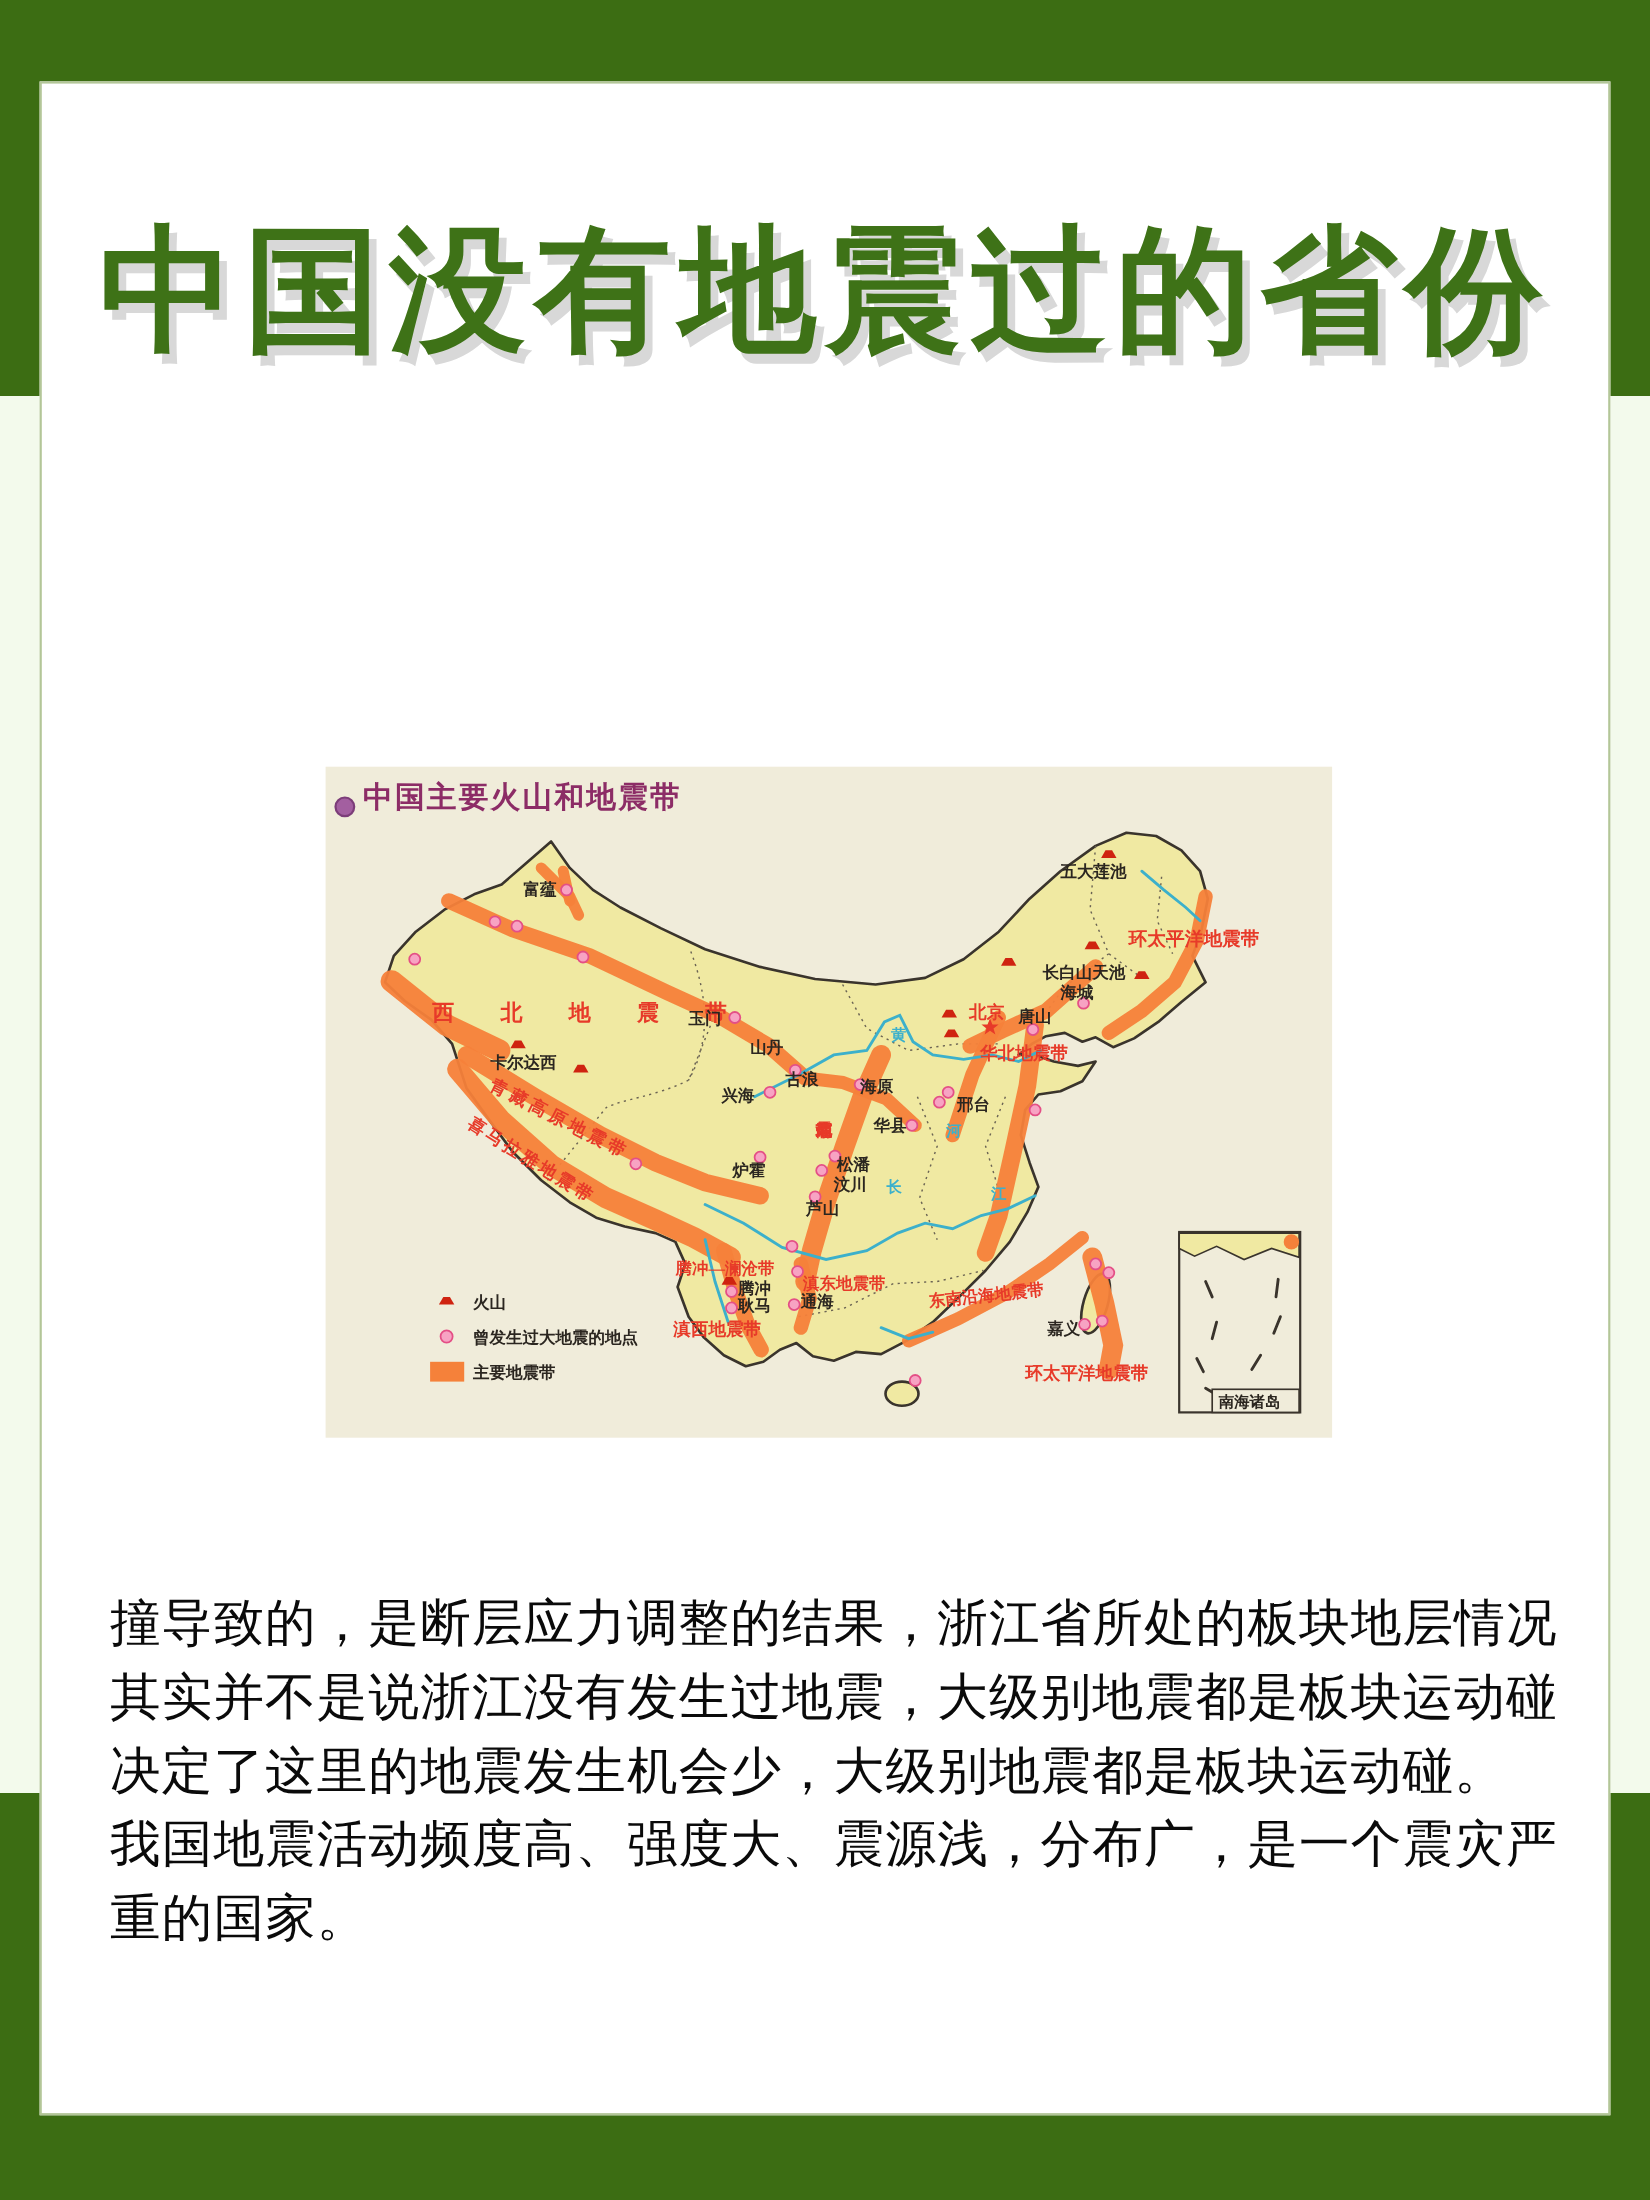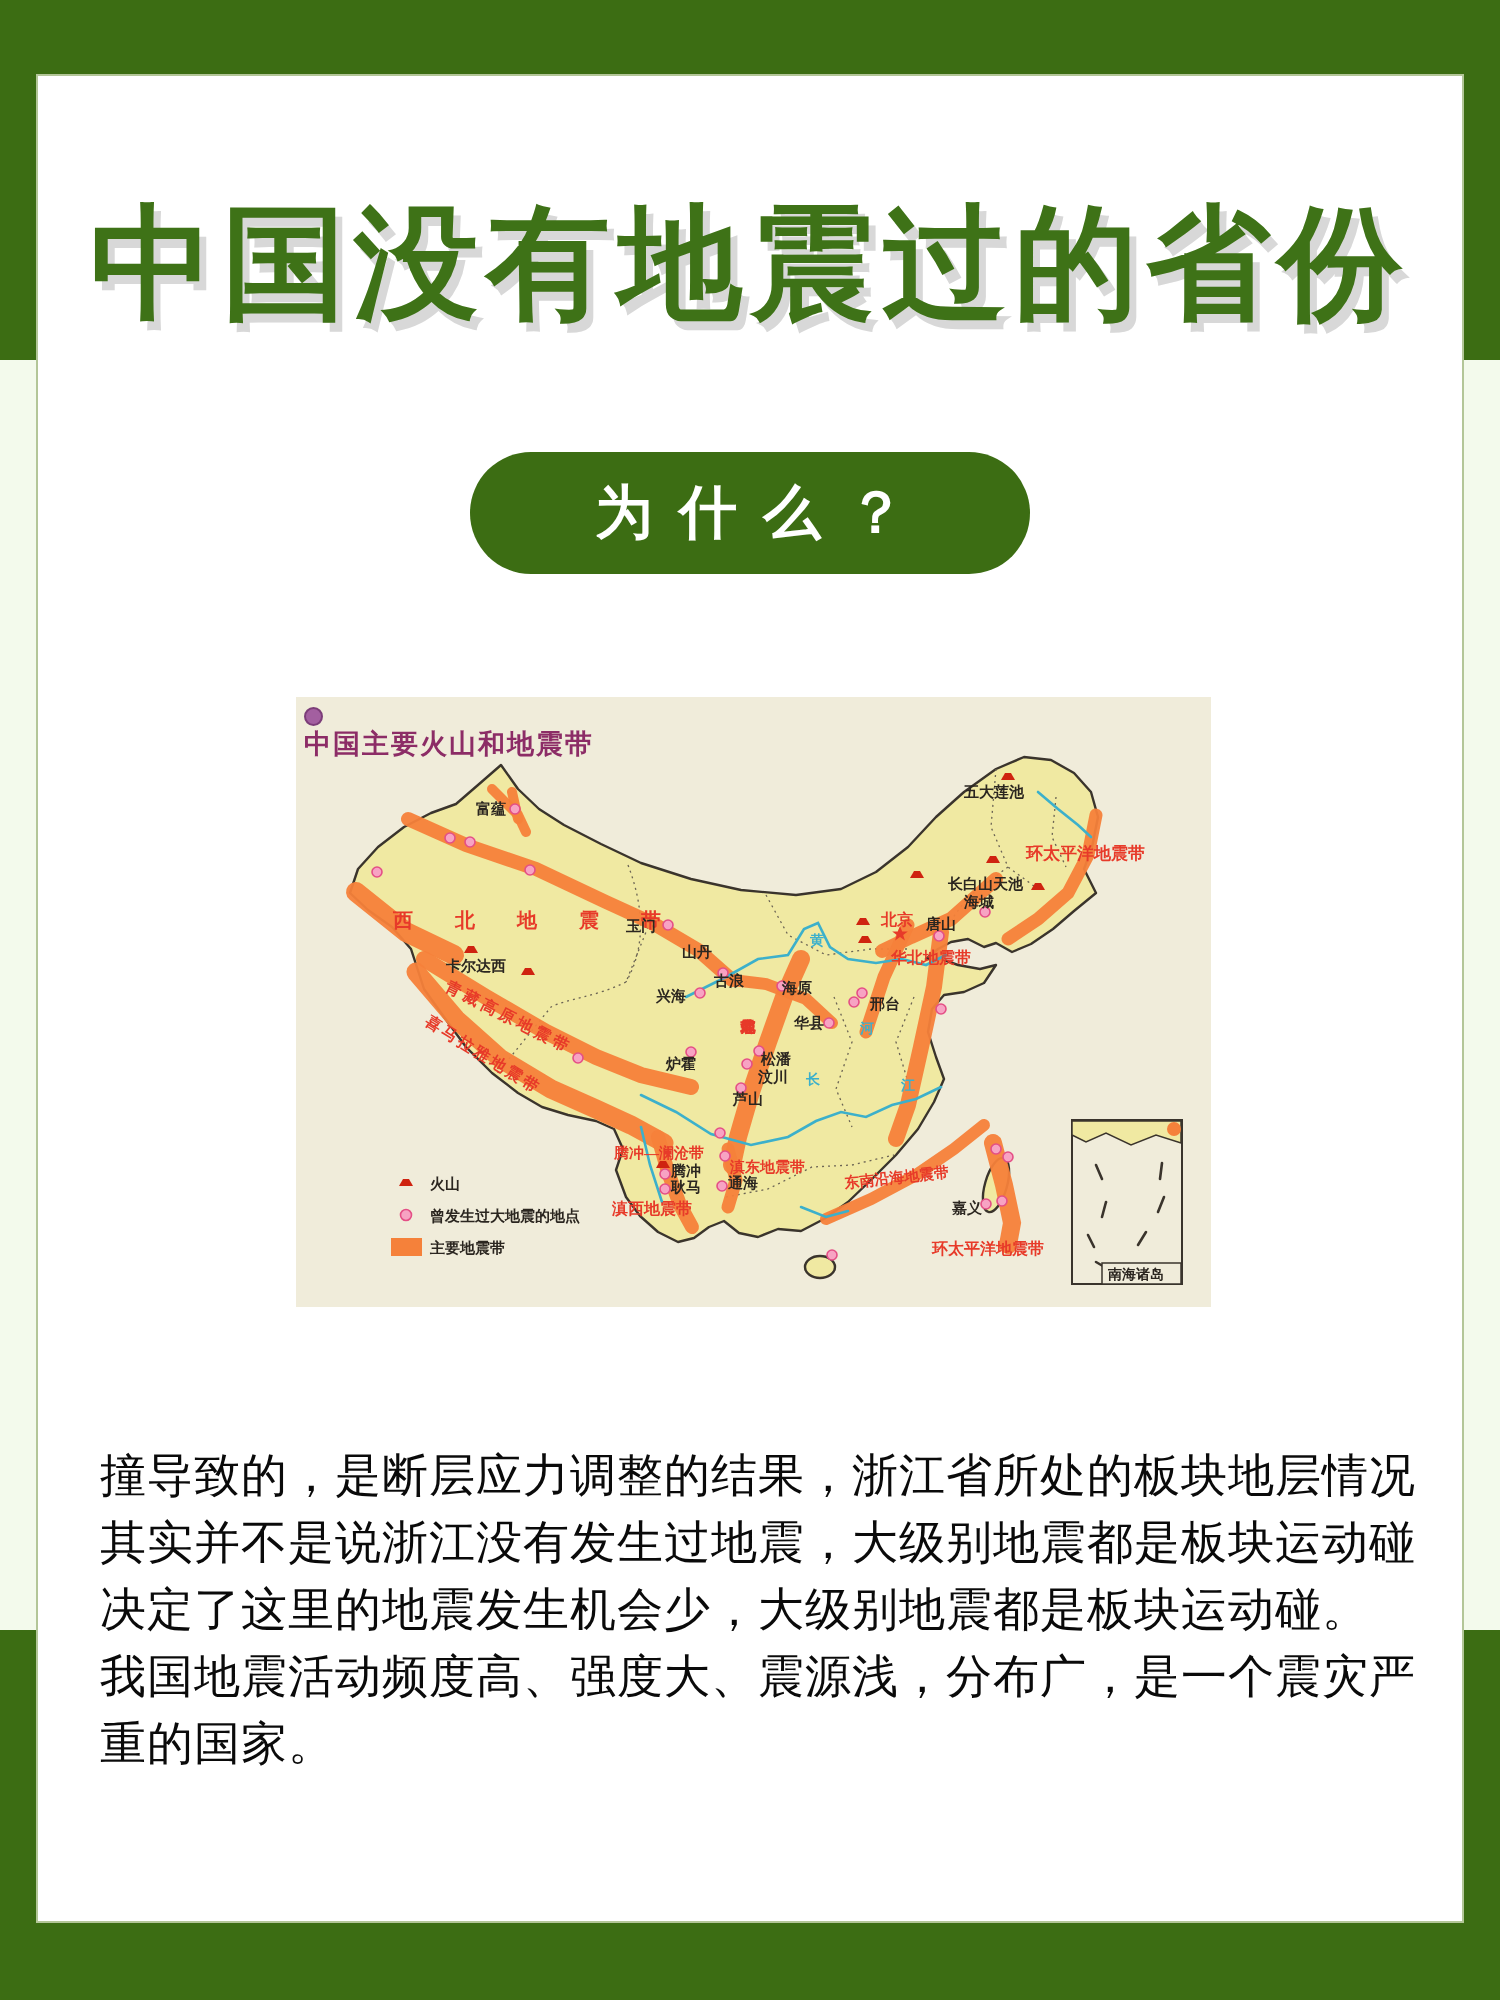--- a/index.html
+++ b/index.html
@@ -26,22 +26,22 @@
     background:#3c6d13;border-radius:64px;color:#ffffff;
     font-size:58px;font-weight:bold;text-align:center;line-height:122px;
     letter-spacing:26px;text-indent:26px;
   }
   .map-wrap{
     position:absolute;left:296px;top:697px;width:915px;height:610px;
     background:#f0ecda;
   }
   .map-wrap svg{position:absolute;left:0;top:0;}
   .map-title-row{
-    position:absolute;left:8px;top:10px;display:flex;align-items:flex-start;
-    color:#8c2c66;font-size:27px;font-weight:bold;letter-spacing:2px;white-space:nowrap;flex-direction:column;
+    position:absolute;left:8px;top:10px;display:flex;align-items:flex-end;
+    color:#8c2c66;font-size:27px;font-weight:bold;letter-spacing:2px;white-space:nowrap;
   }
   .map-bullet{
     display:inline-block;width:15px;height:15px;border-radius:50%;
     background:#a35fa0;border:2px solid #7c3d79;margin-right:7px;
   }
   .belt{stroke:#f5813a;fill:none;stroke-linecap:round;opacity:.95;}
   .coast{fill:#f0e9a2;stroke:#3a342c;stroke-width:2.4;stroke-linejoin:round;}
   .river{stroke:#3cb0cb;stroke-width:2.6;fill:none;stroke-linecap:round;}
   .prov{stroke:#6b6454;stroke-width:1.3;fill:none;stroke-dasharray:2 4;}
   .inset{fill:none;stroke:#3a342c;stroke-width:2;}
@@ -53,21 +53,20 @@
   }
 </style>
 </head>
 <body>
 
 <div class="canvas">
   <div class="card"></div>
 
   <div class="page-title">中国没有地震过的省份</div>
 
-  <div class="why-badge">为什么？</div>
 
   <div class="map-wrap">
     <svg id="map-svg" width="915" height="610" viewBox="0 0 915 610">
 
       <path class="coast" d="
         M 115,252 L 96,230 L 72,213 L 54,196
         L 62,172 L 82,150 L 108,130 L 135,116 L 160,107 L 182,88 L 205,68
         L 222,92 L 243,112 L 268,128 L 305,147 L 345,166 L 395,182 L 445,193
         L 500,198 L 545,192 L 580,175 L 612,150 L 640,120 L 668,95 L 700,72
         L 728,60 L 755,63 L 778,76 L 795,95 L 802,120 L 796,150 L 788,172

